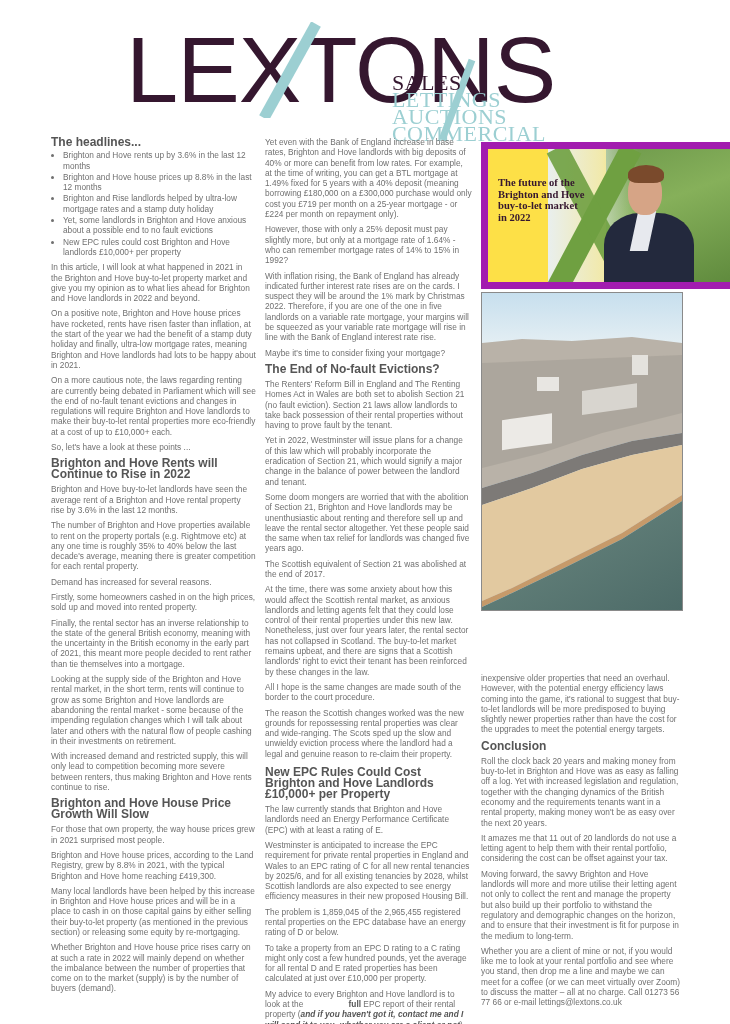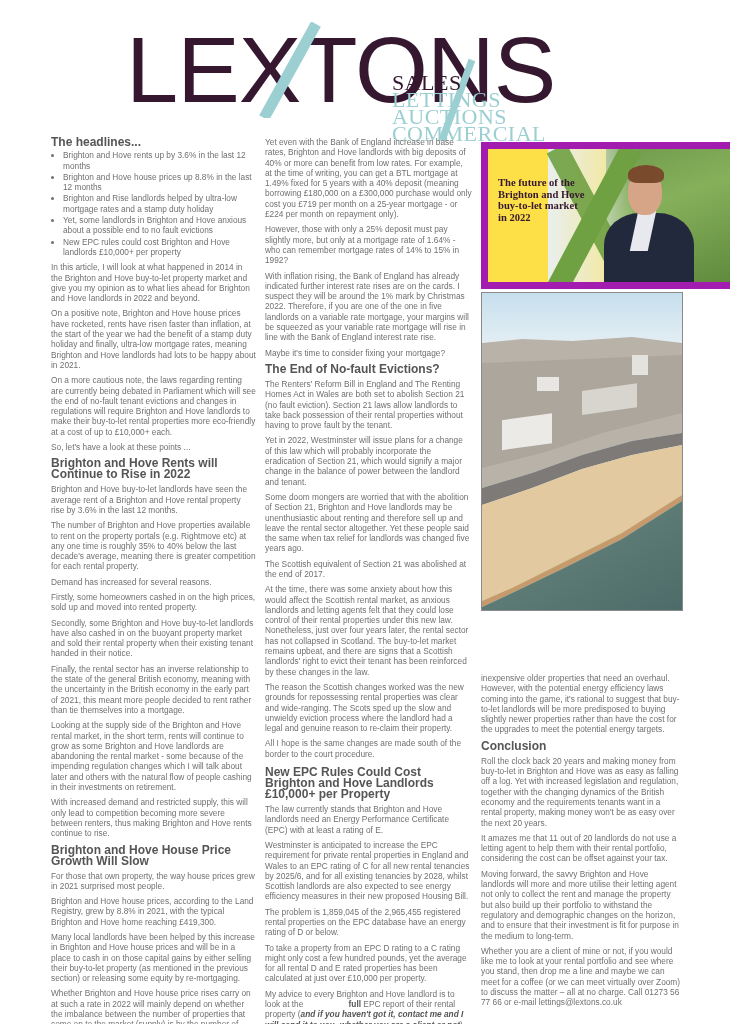--- a/index.html
+++ b/index.html
@@ -64,31 +64,30 @@
 
 <div class="col col1">
   <div class="headlines-title">The headlines...</div>
   <ul>
     <li>Brighton and Hove rents up by 3.6% in the last 12 months</li>
     <li>Brighton and Hove house prices up 8.8% in the last 12 months</li>
     <li>Brighton and Rise landlords helped by ultra-low mortgage rates and a stamp duty holiday</li>
     <li>Yet, some landlords in Brighton and Hove anxious about a possible end to no fault evictions</li>
     <li>New EPC rules could cost Brighton and Hove landlords £10,000+ per property</li>
   </ul>
-  <p>In this article, I will look at what happened in 2014 in the Brighton and Hove buy-to-let property market and give you my opinion as to what lies ahead for Brighton and Hove landlords in 2022 and beyond.</p>
+  <p>In this article, I will look at what happened in 2021 in the Brighton and Hove buy-to-let property market and give you my opinion as to what lies ahead for Brighton and Hove landlords in 2022 and beyond.</p>
   <p>On a positive note, Brighton and Hove house prices have rocketed, rents have risen faster than inflation, at the start of the year we had the benefit of a stamp duty holiday and finally, ultra-low mortgage rates, meaning Brighton and Hove landlords had lots to be happy about in 2021.</p>
   <p>On a more cautious note, the laws regarding renting are currently being debated in Parliament which will see the end of no-fault tenant evictions and changes in regulations will require Brighton and Hove landlords to make their buy-to-let rental properties more eco-friendly at a cost of up to £10,000+ each.</p>
   <p>So, let's have a look at these points ...</p>
 
   <h3>Brighton and Hove Rents will Continue to Rise in 2022</h3>
   <p>Brighton and Hove buy-to-let landlords have seen the average rent of a Brighton and Hove rental property rise by 3.6% in the last 12 months.</p>
   <p>The number of Brighton and Hove properties available to rent on the property portals (e.g. Rightmove etc) at any one time is roughly 35% to 40% below the last decade's average, meaning there is greater competition for each rental property.</p>
   <p>Demand has increased for several reasons.</p>
   <p>Firstly, some homeowners cashed in on the high prices, sold up and moved into rented property.</p>
-  <p>Secondly, some Brighton and Hove buy-to-let landlords have also cashed in on the buoyant property market and sold their rental property when their existing tenant handed in their notice.</p>
   <p>Finally, the rental sector has an inverse relationship to the state of the general British economy, meaning with the uncertainty in the British economy in the early part of 2021, this meant more people decided to rent rather than tie themselves into a mortgage.</p>
   <p>Looking at the supply side of the Brighton and Hove rental market, in the short term, rents will continue to grow as some Brighton and Hove landlords are abandoning the rental market - some because of the impending regulation changes which I will talk about later and others with the natural flow of people cashing in their investments on retirement.</p>
   <p>With increased demand and restricted supply, this will only lead to competition becoming more severe between renters, thus making Brighton and Hove rents continue to rise.</p>
 
   <h3>Brighton and Hove House Price Growth Will Slow</h3>
   <p>For those that own property, the way house prices grew in 2021 surprised most people.</p>
   <p>Brighton and Hove house prices, according to the Land Registry, grew by 8.8% in 2021, with the typical Brighton and Hove home reaching £419,300.</p>
   <p>Many local landlords have been helped by this increase in Brighton and Hove house prices and will be in a place to cash in on those capital gains by either selling their buy-to-let property (as mentioned in the previous section) or releasing some equity by re-mortgaging.</p>
   <p>Whether Brighton and Hove house price rises carry on at such a rate in 2022 will mainly depend on whether the imbalance between the number of properties that come on to the market (supply) is by the number of buyers (demand).</p>
 
@@ -99,22 +98,22 @@
   <p>However, those with only a 25% deposit must pay slightly more, but only at a mortgage rate of 1.64% - who can remember mortgage rates of 14% to 15% in 1992?</p>
   <p>With inflation rising, the Bank of England has already indicated further interest rate rises are on the cards. I suspect they will be around the 1% mark by Christmas 2022. Therefore, if you are one of the one in five landlords on a variable rate mortgage, your margins will be squeezed as your variable rate mortgage will rise in line with the Bank of England interest rate rise.</p>
   <p>Maybe it's time to consider fixing your mortgage?</p>
 
   <h3>The End of No-fault Evictions?</h3>
   <p>The Renters' Reform Bill in England and The Renting Homes Act in Wales are both set to abolish Section 21 (no fault eviction). Section 21 laws allow landlords to take back possession of their rental properties without having to prove fault by the tenant.</p>
   <p>Yet in 2022, Westminster will issue plans for a change of this law which will probably incorporate the eradication of Section 21, which would signify a major change in the balance of power between the landlord and tenant.</p>
   <p>Some doom mongers are worried that with the abolition of Section 21, Brighton and Hove landlords may be unenthusiastic about renting and therefore sell up and leave the rental sector altogether. Yet these people said the same when tax relief for landlords was changed five years ago.</p>
   <p>The Scottish equivalent of Section 21 was abolished at the end of 2017.</p>
   <p>At the time, there was some anxiety about how this would affect the Scottish rental market, as anxious landlords and letting agents felt that they could lose control of their rental properties under this new law. Nonetheless, just over four years later, the rental sector has not collapsed in Scotland. The buy-to-let market remains upbeat, and there are signs that a Scottish landlords' right to evict their tenant has been reinforced by these changes in the law.</p>
+  <p>All I hope is the same changes are made south of the border to the court procedure.</p>
   <p>The reason the Scottish changes worked was the new grounds for repossessing rental properties was clear and wide-ranging. The Scots sped up the slow and unwieldy eviction process where the landlord had a legal and genuine reason to re-claim their property.</p>
-  <p>All I hope is the same changes are made south of the border to the court procedure.</p>
 
   <h3 class="two-line">New EPC Rules Could Cost Brighton and Hove Landlords £10,000+ per Property</h3>
   <p>The law currently stands that Brighton and Hove landlords need an Energy Performance Certificate (EPC) with at least a rating of E.</p>
   <p>Westminster is anticipated to increase the EPC requirement for private rental properties in England and Wales to an EPC rating of C for all new rental tenancies by 2025/6, and for all existing tenancies by 2028, whilst Scottish landlords are also expected to see energy efficiency measures in their new proposed Housing Bill.</p>
   <p>The problem is 1,859,045 of the 2,965,455 registered rental properties on the EPC database have an energy rating of D or below.</p>
   <p>To take a property from an EPC D rating to a C rating might only cost a few hundred pounds, yet the average for all rental D and E rated properties has been calculated at just over £10,000 per property.</p>
   <p><span>My advice to every Brighton and Hove landlord is to look at the </span><span class="b">full</span><span> EPC report of their rental property (</span><span class="bi">and if you haven't got it, contact me and I will send it to you -whether you are a client or not</span><span>) as that will tell you whether this will be a big or small job.</span></p>
 
 </div>
 

